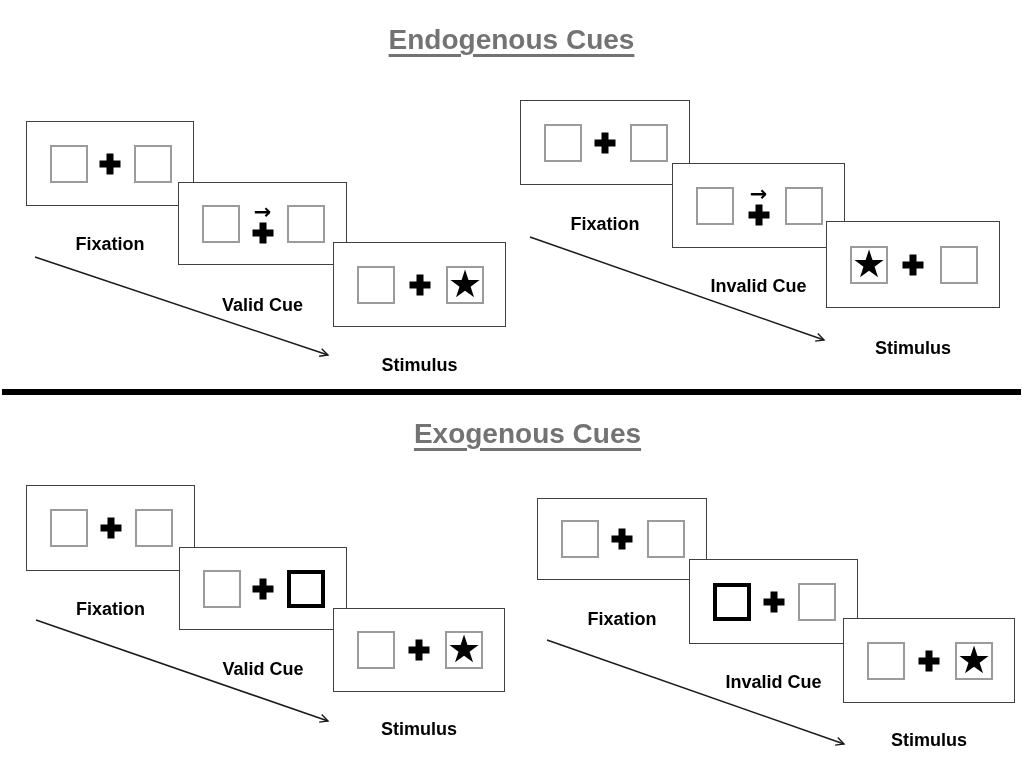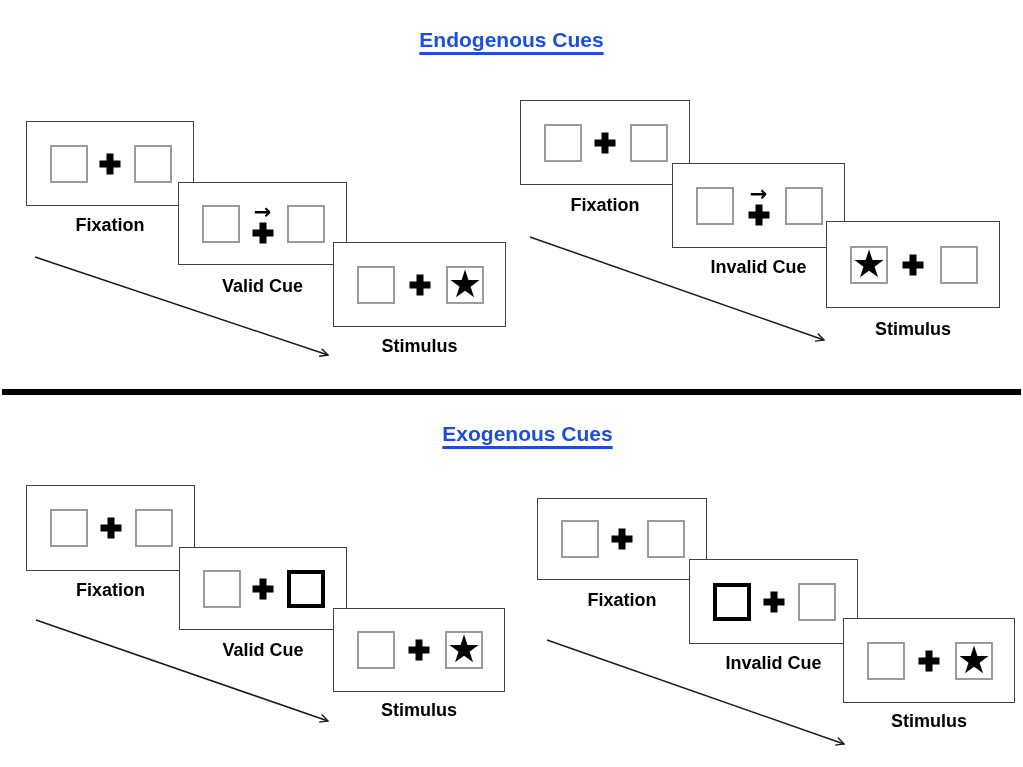--- a/index.html
+++ b/index.html
@@ -1,39 +1,39 @@
 <!DOCTYPE html>
 <html><head>
 <meta charset="utf-8">
 <style>
   html,body{margin:0;padding:0;background:#fff;}
   .canvas{position:relative;width:1023px;height:767px;background:#fff;overflow:hidden;
           font-family:"Liberation Sans",sans-serif;}
-  .section-title{position:absolute;left:0;width:100%;text-align:center;color:#1d4ed8;
-          font-weight:700;font-size:21px;line-height:34px;
+  .section-title{position:absolute;left:0;width:100%;text-align:center;color:#737373;
+          font-weight:700;font-size:28px;line-height:34px;
           text-decoration:underline;text-decoration-thickness:3px;text-underline-offset:5px;z-index:5;}
   .divider{position:absolute;left:2px;top:389px;width:1019px;height:6px;background:#000;z-index:5;}
   .card{position:absolute;background:#fff;border:1px solid #404040;box-sizing:border-box;}
   .box{position:absolute;top:50%;transform:translateY(-50%);width:38px;height:38px;
        border:2px solid #9b9b9b;background:#fff;box-sizing:border-box;
        display:flex;align-items:center;justify-content:center;}
   .box.left{left:23px;}
   .box.right{right:21px;}
   .box.hl{border:4px solid #000;}
   .center-abs{position:absolute;left:50%;top:50%;transform:translate(-50%,-50%);
        display:flex;flex-direction:column;align-items:center;}
   .cross{position:relative;width:21px;height:21px;flex:0 0 auto;}
   .cross i{position:absolute;background:#000;display:block;}
   .cross .h{left:0;top:7px;width:21px;height:7px;}
   .cross .v{left:7px;top:0;width:7px;height:21px;}
   .cue-arrow{font-family:"DejaVu Sans",sans-serif;font-weight:700;font-size:21px;
        line-height:15px;height:15px;margin-bottom:3px;color:#000;}
   .star{font-family:"DejaVu Sans",sans-serif;font-size:38px;line-height:1;color:#000;
        transform:translateY(-1px);}
-  .plabel{position:absolute;text-align:center;color:#000;font-weight:700;font-size:18px;z-index:6;}
+  .plabel{position:absolute;text-align:center;color:#000;font-weight:700;font-size:18px;z-index:6;margin-top:19px;}
   .arrows{position:absolute;left:0;top:0;width:1023px;height:767px;z-index:0;}
   .z1{z-index:1}.z2{z-index:2}.z3{z-index:3}
 </style>
 </head>
 <body>
 
 <div class="canvas">
 
   <div class="section-title" style="top:23px;">Endogenous Cues</div>
   <div class="divider"></div>

